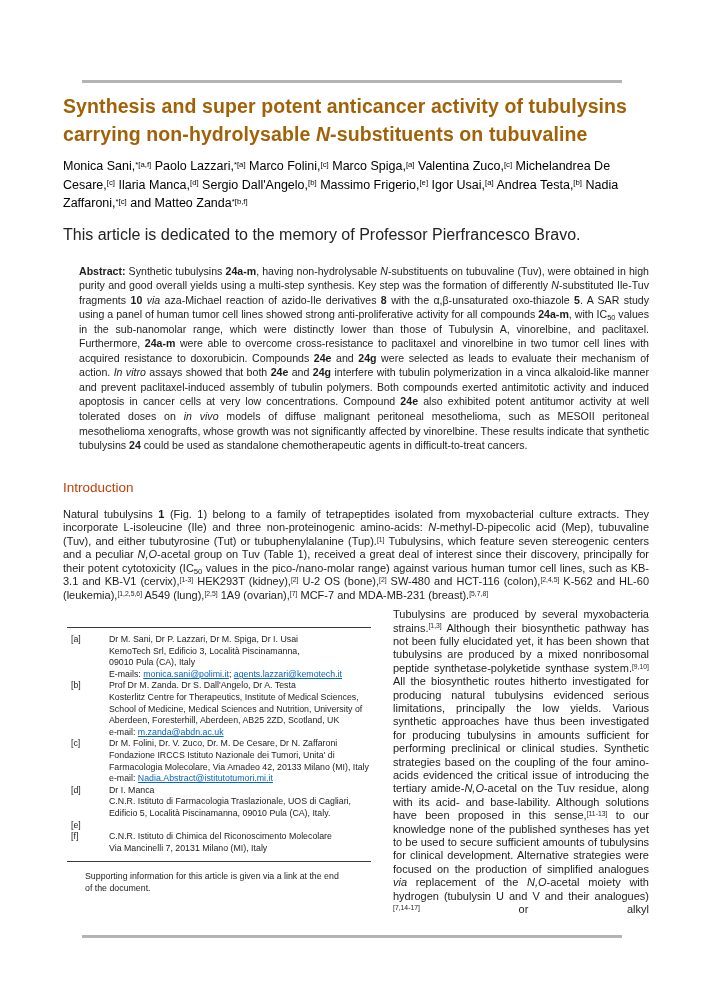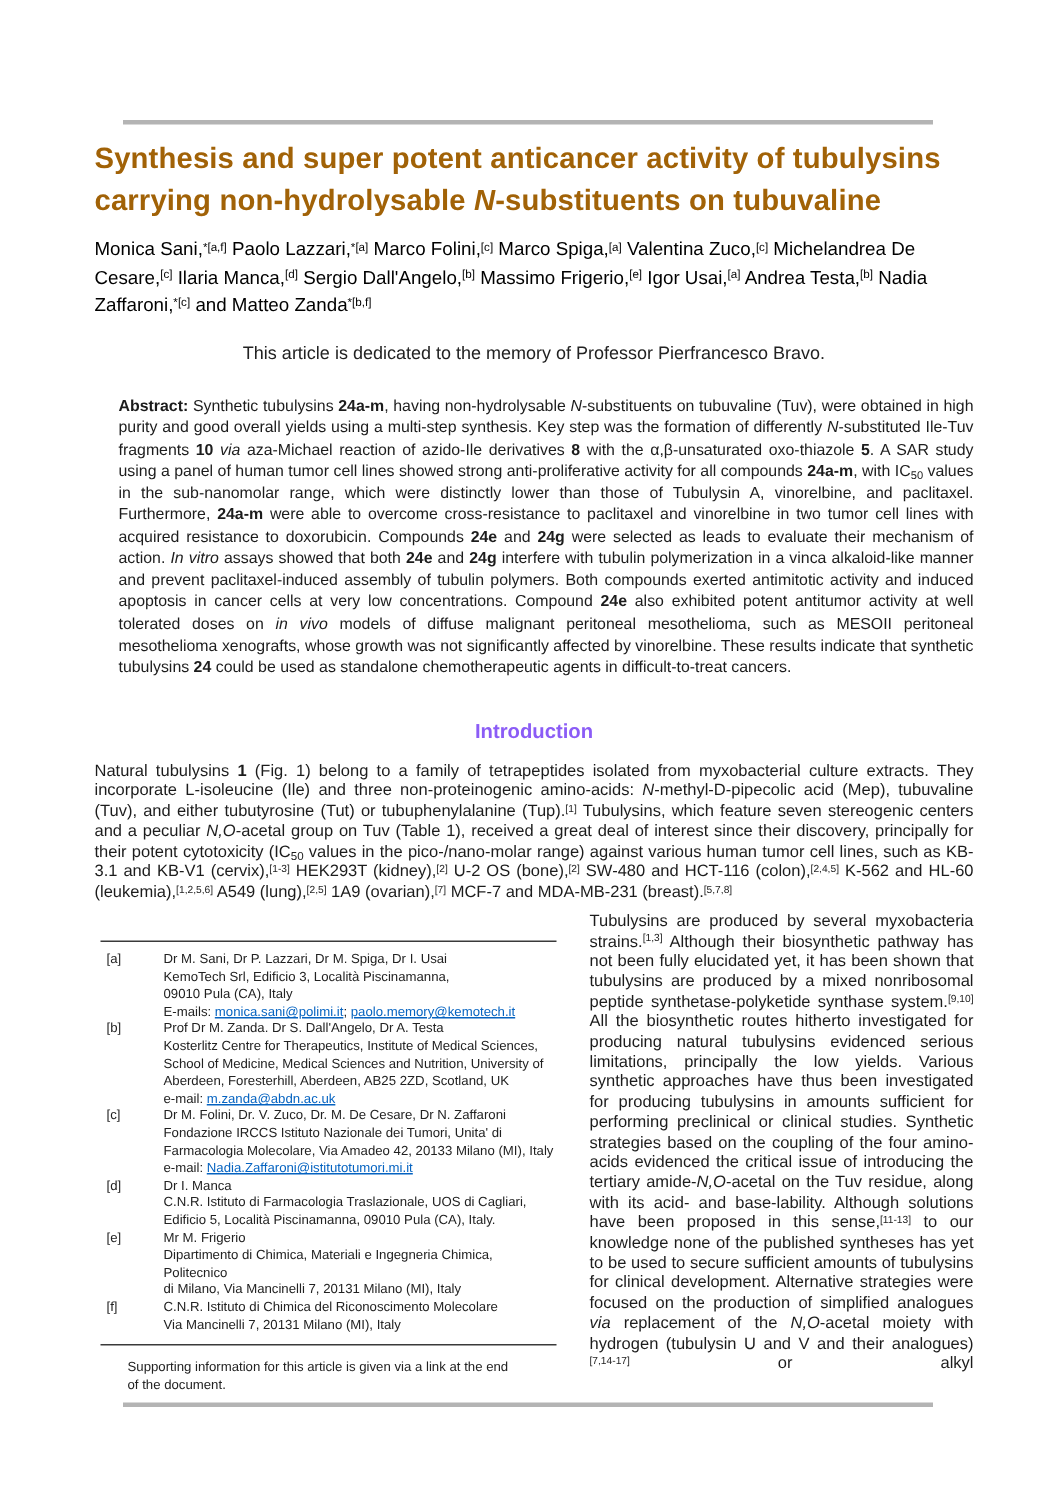--- a/index.html
+++ b/index.html
@@ -21,28 +21,28 @@
     position:absolute; left:63px; top:92px; width:586px;
   }
   .title {
     margin:0; font-size:19.5px; font-weight:bold; line-height:28px;
     color:#a16207; letter-spacing:0.1px;
   }
   .authors {
     margin:9px 0 0 0; font-size:12.5px; line-height:18.5px; color:#000000;
   }
   .dedication {
-    margin:16px 0 0 0; font-size:12px; line-height:12px; color:#222;text-align:center;
+    margin:16px 0 0 0; font-size:16px; line-height:12px; color:#222;
   }
   .abstract {
     margin:23px 0 0 16px; font-size:10.6px; line-height:14.55px;
     text-align:justify; color:#1c1c1c;
   }
   .section-heading {
-    margin:27px 0 0 0; font-size:13.5px; font-weight:bold; color:#8b5cf6;text-align:center;
+    margin:27px 0 0 0; font-size:13.5px; font-weight:normal; color:#c2410c;
   }
   .intro {
     margin:13px 0 0 0; font-size:11px; line-height:13.5px;
     text-align:justify; color:#1c1c1c;
   }
   .columns {
     display:flex; margin-top:2px;
   }
   .left-col { width:312px; padding-top:23px; }
   .right-col { width:256px; margin-left:18px; }
@@ -99,37 +99,36 @@
     <h2 class="section-heading">Introduction</h2>
 
     <p class="intro">Natural tubulysins <b>1</b> (Fig. 1) belong to a family of tetrapeptides isolated from myxobacterial culture extracts. They incorporate L-isoleucine (Ile) and three non-proteinogenic amino-acids: <i>N</i>-methyl-D-pipecolic acid (Mep), tubuvaline (Tuv), and either tubutyrosine (Tut) or tubuphenylalanine (Tup).<sup>[1]</sup> Tubulysins, which feature seven stereogenic centers and a peculiar <i>N,O</i>-acetal group on Tuv (Table 1), received a great deal of interest since their discovery, principally for their potent cytotoxicity (IC<sub>50</sub> values in the pico-/nano-molar range) against various human tumor cell lines, such as KB-3.1 and KB-V1 (cervix),<sup>[1-3]</sup> HEK293T (kidney),<sup>[2]</sup> U-2 OS (bone),<sup>[2]</sup> SW-480 and HCT-116 (colon),<sup>[2,4,5]</sup> K-562 and HL-60 (leukemia),<sup>[1,2,5,6]</sup> A549 (lung),<sup>[2,5]</sup> 1A9 (ovarian),<sup>[7]</sup> MCF-7 and MDA-MB-231 (breast).<sup>[5,7,8]</sup></p>
 
     <div class="columns">
       <div class="left-col">
         <div class="footnotes">
           <div>
               <div class="fn-row">
                 <span class="fn-marker">[a]</span>
-                <span class="fn-text">Dr M. Sani, Dr P. Lazzari, Dr M. Spiga, Dr I. Usai<br>KemoTech Srl, Edificio 3, Località Piscinamanna,<br>09010 Pula (CA), Italy<br>E-mails: <a href="#" class="email-link">monica.sani@polimi.it</a>; <a href="#" class="email-link">paolo.memory@kemotech.it</a></span>
+                <span class="fn-text">Dr M. Sani, Dr P. Lazzari, Dr M. Spiga, Dr I. Usai<br>KemoTech Srl, Edificio 3, Località Piscinamanna,<br>09010 Pula (CA), Italy<br>E-mails: <a href="#" class="email-link">monica.sani@polimi.it</a>; <a href="#" class="email-link">agents.lazzari@kemotech.it</a></span>
               </div>
               <div class="fn-row">
                 <span class="fn-marker">[b]</span>
                 <span class="fn-text">Prof Dr M. Zanda. Dr S. Dall'Angelo, Dr A. Testa<br>Kosterlitz Centre for Therapeutics, Institute of Medical Sciences,<br>School of Medicine, Medical Sciences and Nutrition, University of<br>Aberdeen, Foresterhill, Aberdeen, AB25 2ZD, Scotland, UK<br>e-mail: <a href="#" class="email-link">m.zanda@abdn.ac.uk</a></span>
               </div>
               <div class="fn-row">
                 <span class="fn-marker">[c]</span>
-                <span class="fn-text">Dr M. Folini, Dr. V. Zuco, Dr. M. De Cesare, Dr N. Zaffaroni<br>Fondazione IRCCS Istituto Nazionale dei Tumori, Unita' di<br>Farmacologia Molecolare, Via Amadeo 42, 20133 Milano (MI), Italy<br>e-mail: <a href="#" class="email-link">Nadia.Zaffaroni@istitutotumori.mi.it</a></span>
+                <span class="fn-text">Dr M. Folini, Dr. V. Zuco, Dr. M. De Cesare, Dr N. Zaffaroni<br>Fondazione IRCCS Istituto Nazionale dei Tumori, Unita' di<br>Farmacologia Molecolare, Via Amadeo 42, 20133 Milano (MI), Italy<br>e-mail: <a href="#" class="email-link">Nadia.Abstract@istitutotumori.mi.it</a></span>
               </div>
               <div class="fn-row">
                 <span class="fn-marker">[d]</span>
                 <span class="fn-text">Dr I. Manca<br>C.N.R. Istituto di Farmacologia Traslazionale, UOS di Cagliari,<br>Edificio 5, Località Piscinamanna, 09010 Pula (CA), Italy.</span>
               </div>
               <div class="fn-row">
                 <span class="fn-marker">[e]</span>
-                <span class="fn-text">Mr M. Frigerio<br>Dipartimento di Chimica, Materiali e Ingegneria Chimica, Politecnico<br>di Milano, Via Mancinelli 7, 20131 Milano (MI), Italy</span>
               </div>
               <div class="fn-row">
                 <span class="fn-marker">[f]</span>
                 <span class="fn-text">C.N.R. Istituto di Chimica del Riconoscimento Molecolare<br>Via Mancinelli 7, 20131 Milano (MI), Italy</span>
               </div>
             </div>
         </div>
         <p class="support-note">Supporting information for this article is given via a link at the end of the document.</p>
       </div>
       <div class="right-col">

